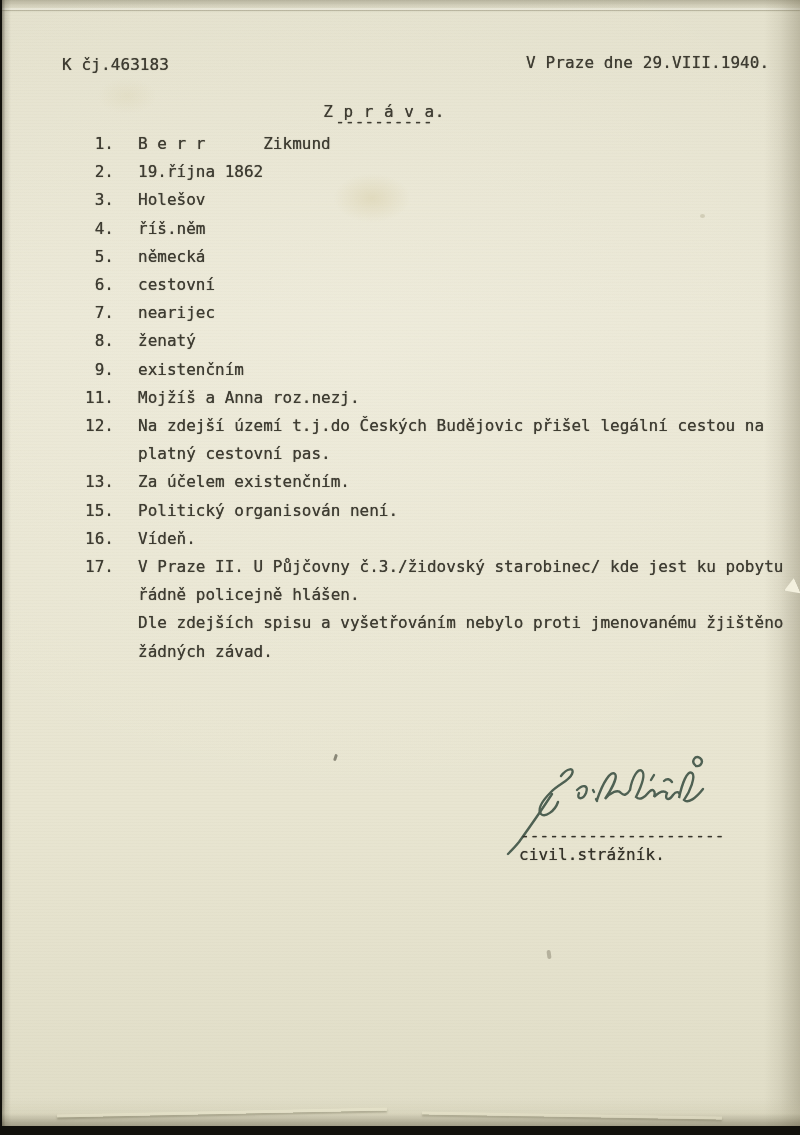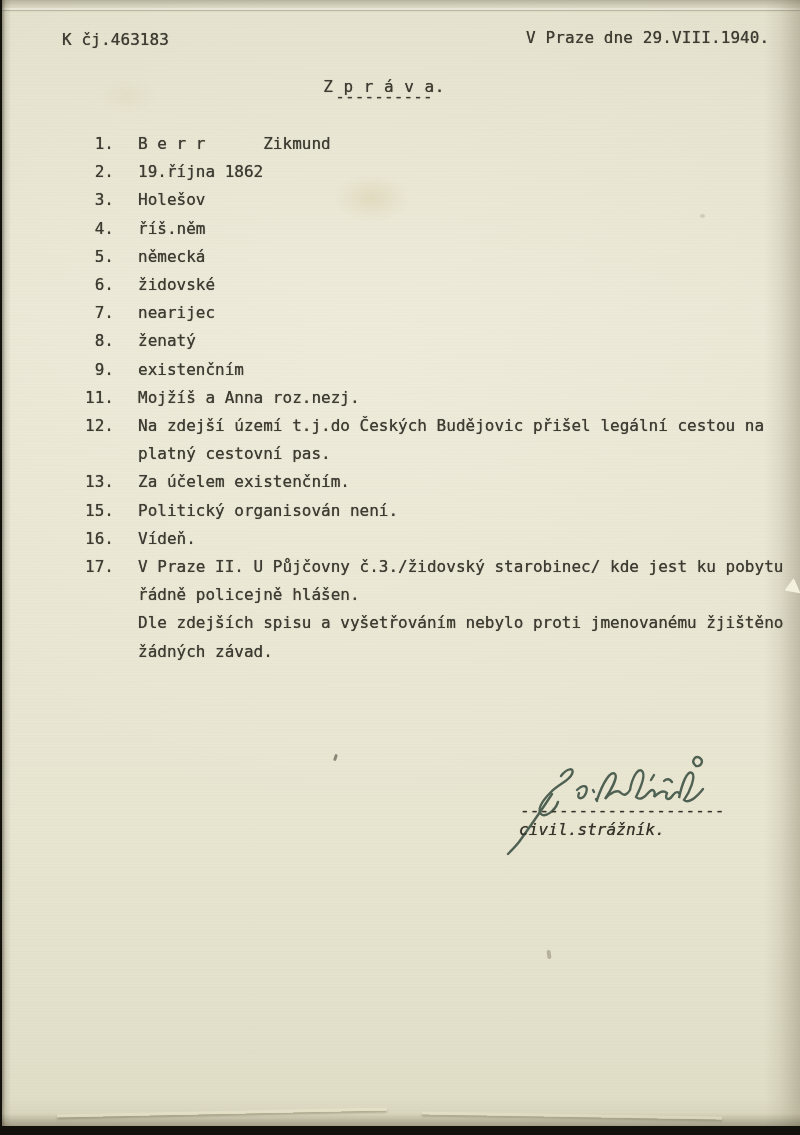--- a/index.html
+++ b/index.html
@@ -43,35 +43,36 @@
   .speck-2 { position:absolute; left:545px; top:950px; width:4px; height:9px;
              background:rgba(95,90,68,.35); border-radius:2px; transform:rotate(-8deg); }
   .speck-3 { position:absolute; left:698px; top:214px; width:5px; height:4px;
              background:rgba(140,130,95,.25); border-radius:50%; }
 
   
   .tw {
     position:absolute; color:#3e3c32; font-size:16px; letter-spacing:0.1px;
     text-shadow:0 0 0.7px rgba(50,48,38,.85);
     white-space:pre;
+    margin-top:25px;
   }
   .hdr-left  { left:60px;  top:30px; }
   .hdr-right { left:524px; top:28px; }
   .title        { left:0; right:34px; top:77px; text-align:center; letter-spacing:.5px; }
   .title-dashes { left:0; right:34px; top:88px; text-align:center; line-height:18px; }
 
   .list { position:absolute; left:60px; top:130px; width:722px; }
   .row  { display:flex; line-height:28.2px; color:#3e3c32; font-size:16px;
           text-shadow:0 0 0.7px rgba(50,48,38,.85); }
   .num  { flex:none; width:52px; text-align:right; white-space:pre; }
   .txt  { margin-left:24px; white-space:pre; }
 
   .sig-svg    { position:absolute; left:495px; top:752px; width:250px; height:110px; }
   .sig-dashes { left:518px; top:803px; line-height:16px; color:#35332a; }
-  .sig-role   { left:517px; top:820px; color:#35332a;font-style:italic; }
+  .sig-role   { left:517px; top:820px; color:#35332a; }
 </style>
 </head>
 <body>
 
 <div class="paper">
   <div class="fold-line"></div>
   <div class="shade-top"></div>
   <div class="shade-left"></div>
   <div class="shade-right"></div>
   <div class="bottom-band"></div>
@@ -104,21 +105,21 @@
     <div class="row">
         <span class="num">4.</span>
         <span class="txt">říš.něm</span>
       </div>
     <div class="row">
         <span class="num">5.</span>
         <span class="txt">německá</span>
       </div>
     <div class="row">
         <span class="num">6.</span>
-        <span class="txt">židovské</span>
+        <span class="txt">cestovní</span>
       </div>
     <div class="row">
         <span class="num">7.</span>
         <span class="txt">nearijec</span>
       </div>
     <div class="row">
         <span class="num">8.</span>
         <span class="txt">ženatý</span>
       </div>
     <div class="row">

